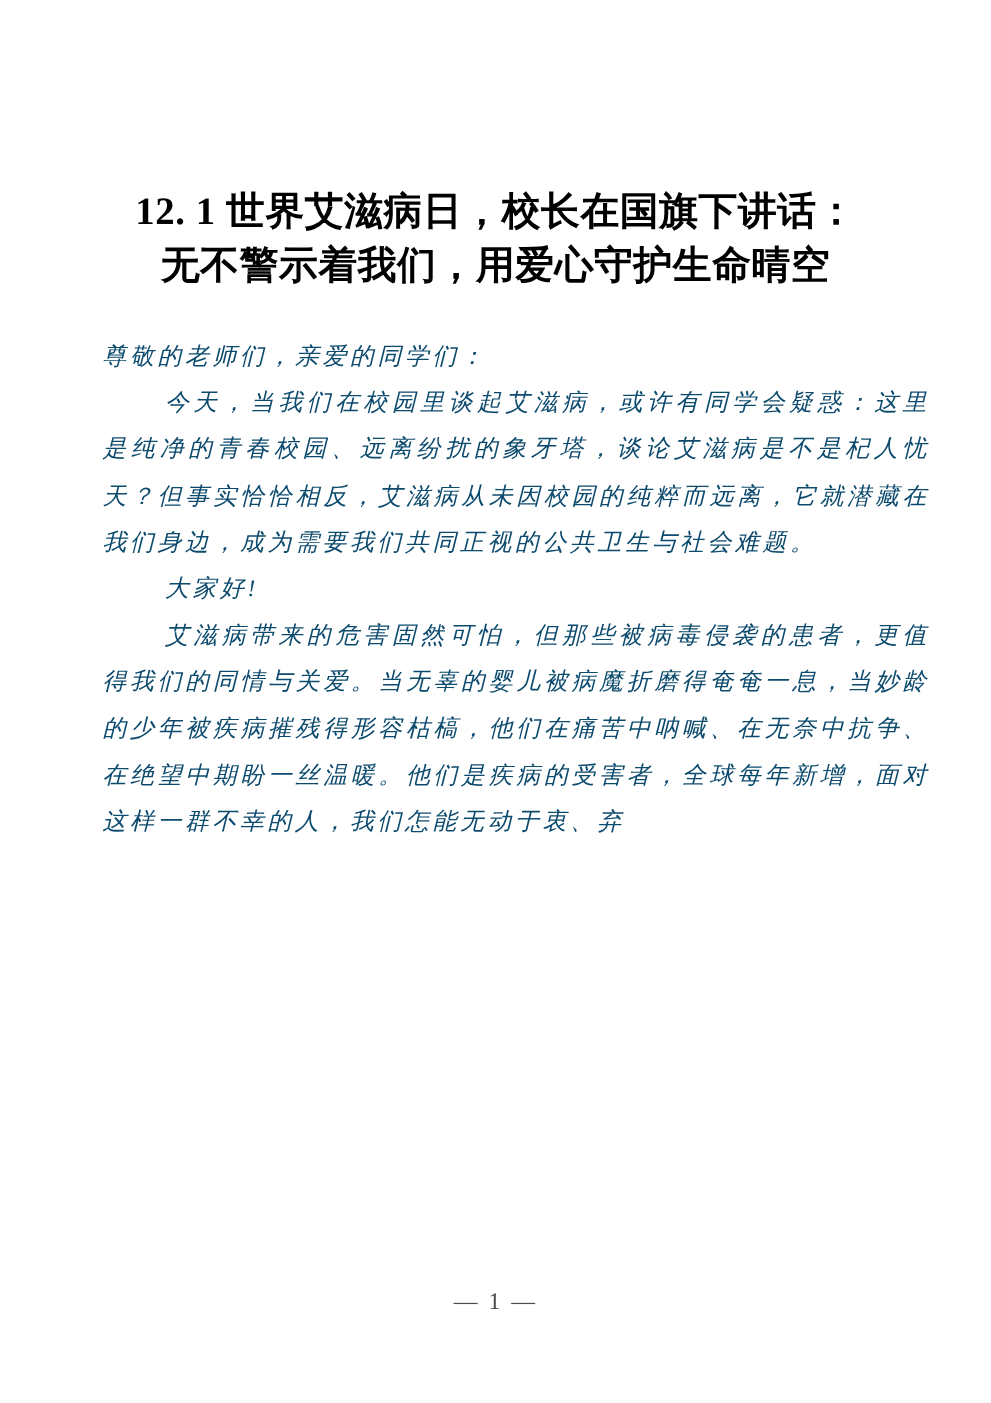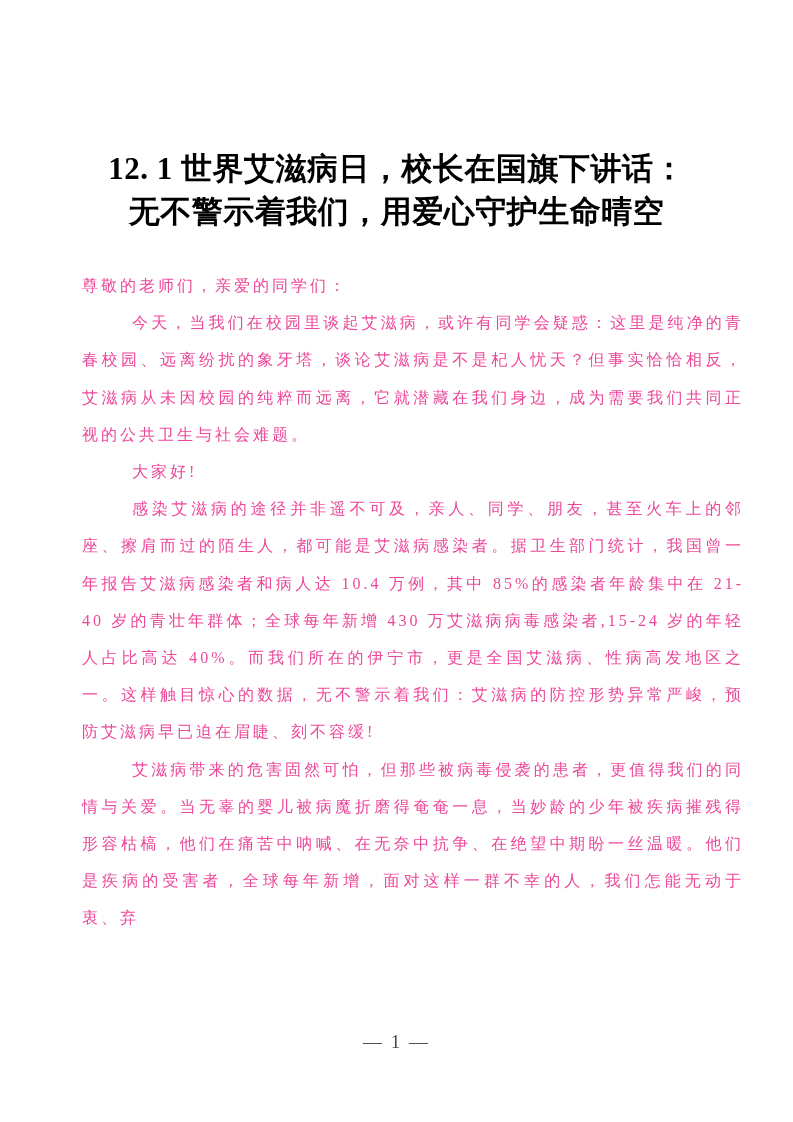--- a/index.html
+++ b/index.html
@@ -27,25 +27,26 @@
     font-weight: 700;
     line-height: 43px;
     letter-spacing: 0.5px;
     color: #000000;
   }
   .content {
     position: absolute;
     top: 267px;
     left: 82px;
     width: 662px;
-    font-size: 16px;
+    font-size: 19px;
     line-height: 37.2px;
     letter-spacing: 3px;
     text-align: justify;
-    color: #ec4899;
+    color: #0c4a6e;
+    font-style: italic;
   }
   .content p {
     margin: 0;
     padding: 0;
   }
   .content p.indent {
     text-indent: 50px;
   }
   .page-footer {
     position: absolute;
@@ -66,19 +67,18 @@
 
   <h1 class="doc-title">
     <div>12. 1 世界艾滋病日，校长在国旗下讲话：</div>
     <div>无不警示着我们，用爱心守护生命晴空</div>
   </h1>
 
   <div class="content">
     <p>尊敬的老师们，亲爱的同学们：</p>
     <p class="indent">今天，当我们在校园里谈起艾滋病，或许有同学会疑惑：这里是纯净的青春校园、远离纷扰的象牙塔，谈论艾滋病是不是杞人忧天？但事实恰恰相反，艾滋病从未因校园的纯粹而远离，它就潜藏在我们身边，成为需要我们共同正视的公共卫生与社会难题。</p>
     <p class="indent">大家好!</p>
-    <p class="indent">感染艾滋病的途径并非遥不可及，亲人、同学、朋友，甚至火车上的邻座、擦肩而过的陌生人，都可能是艾滋病感染者。据卫生部门统计，我国曾一年报告艾滋病感染者和病人达 10.4 万例，其中 85%的感染者年龄集中在 21-40 岁的青壮年群体；全球每年新增 430 万艾滋病病毒感染者,15-24 岁的年轻人占比高达 40%。而我们所在的伊宁市，更是全国艾滋病、性病高发地区之一。这样触目惊心的数据，无不警示着我们：艾滋病的防控形势异常严峻，预防艾滋病早已迫在眉睫、刻不容缓!</p>
     <p class="indent">艾滋病带来的危害固然可怕，但那些被病毒侵袭的患者，更值得我们的同情与关爱。当无辜的婴儿被病魔折磨得奄奄一息，当妙龄的少年被疾病摧残得形容枯槁，他们在痛苦中呐喊、在无奈中抗争、在绝望中期盼一丝温暖。他们是疾病的受害者，全球每年新增，面对这样一群不幸的人，我们怎能无动于衷、弃</p>
   </div>
 
   <div class="page-footer">— 1 —</div>
 
 </div>
 
 </body></html>

